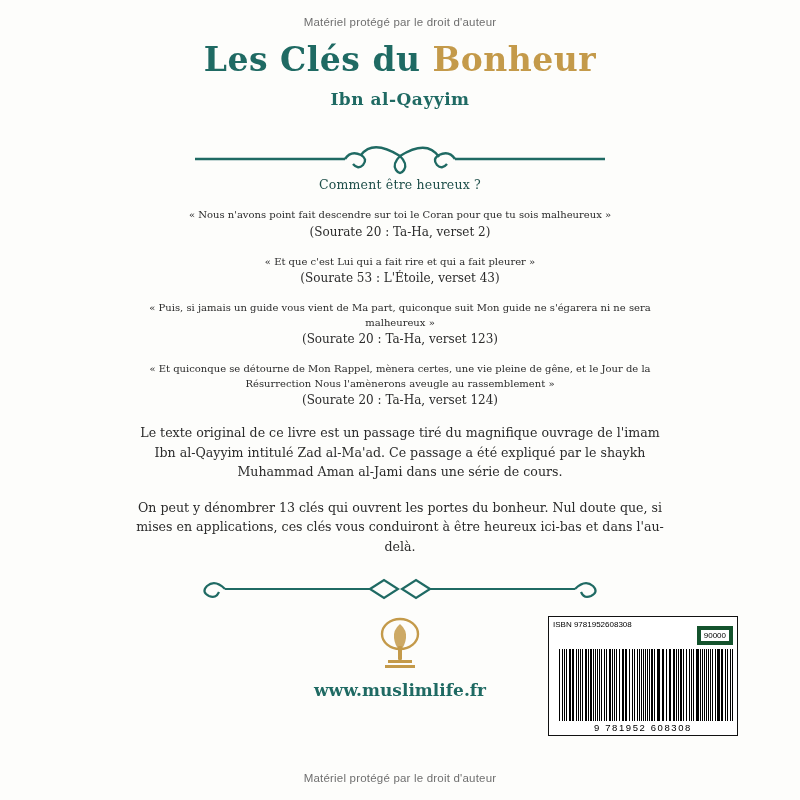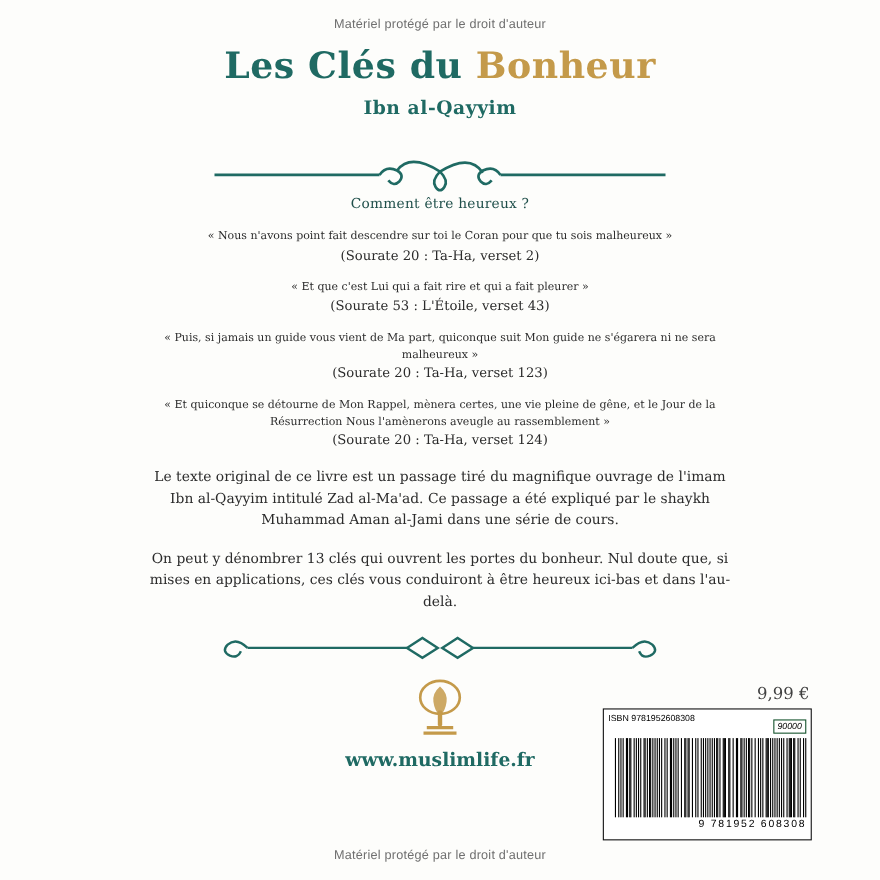--- a/index.html
+++ b/index.html
@@ -131,59 +131,58 @@
     position: absolute;
     right: 64px;
     top: 621px;
     font-family: "DejaVu Serif", serif;
     font-size: 15px;
     color: #404040;
   }
   .barcode-box {
     position: absolute;
     right: 62px;
-    top: 644px;
+    top: 616px;
     width: 190px;
     height: 120px;
     border: 1px solid #111;
     background: #fff;
     box-sizing: border-box;
     padding: 3px 4px 2px 4px;
   }
   .isbn-line {
     display: flex;
     justify-content: space-between;
     align-items: flex-start;
     font-family: "Liberation Sans", sans-serif;
     font-size: 8px;
     color: #000;
   }
   .isbn-left { letter-spacing: 0px; }
   .ean5 {
-    border: 1px solid #14532d;
+    border: 4px solid #14532d;
     padding: 1px 3px;
     font-family: "Liberation Sans", sans-serif;
     font-size: 8px;
     margin-top: 6px;
-    font-style: italic;
   }
   .bars {
     margin-top: 4px;
     height: 72px;
     display: flex;
     align-items: stretch;
     gap: 0;
     padding-left: 6px;
   }
   .bar { background: #000; }
   .barcode-digits {
     font-family: "Liberation Sans", sans-serif;
     font-size: 9.5px;
     letter-spacing: 1.6px;
-    text-align: right;
+    text-align: center;
     margin-top: 1px;
     color: #000;
   }
 </style>
 </head>
 <body>
 
 <div class="page">
 
   <div class="copyright-top">Matériel protégé par le droit d'auteur</div>

